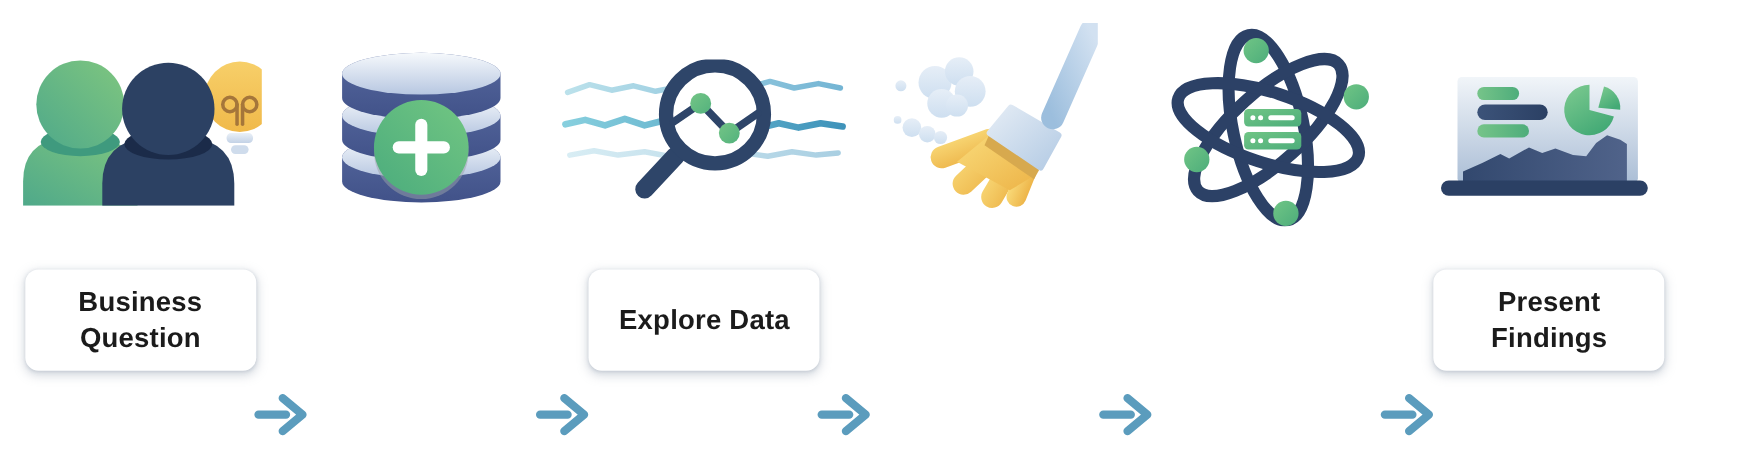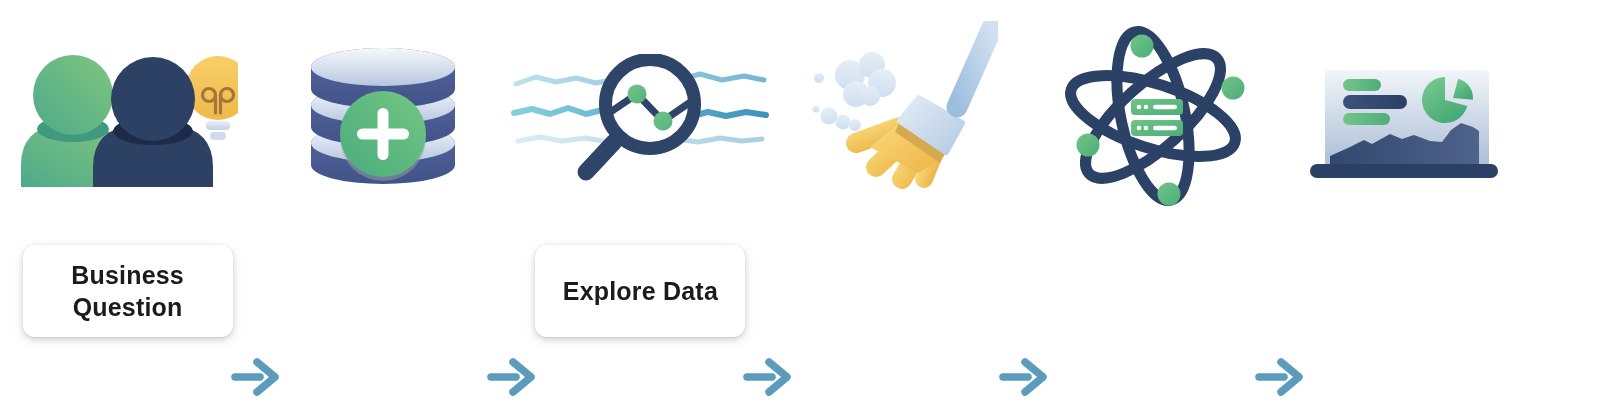--- a/index.html
+++ b/index.html
@@ -280,20 +280,23 @@
           <rect x="35" y="43" width="47" height="12" rx="6" fill="url(#gbar)"></rect>
         </g>
         <g>
           <path d="M137 30 L137 7 A23 23 0 1 0 159.2 36 Z" fill="url(#pieg)"></path>
           <path d="M145 28 L150.2 8.7 A20 20 0 0 1 164.9 29.7 Z" fill="url(#pieg)"></path>
         </g>
         <path d="M22 96 L22 86 L40 78 L56 70 L64 74 L82 64 L94 69 L106 65 L122 71 L134 72 L143 60 L153 53 L165 57 L171 61 L171 96 Z" fill="url(#mtn)"></path>
         <rect x="2" y="94" width="188" height="14" rx="7" fill="#2b4064"></rect>
       </svg>
     </div>
+    <div class="card">
+      <span>Present Findings</span>
+    </div>
   </div>
 
   <div class="arrows">
     <svg class="arrow a1" width="52" height="42" viewBox="0 0 52 42">
       <g fill="none" stroke="#5b9cbd" stroke-width="7.5" stroke-linecap="round" stroke-linejoin="round">
         <line x1="5" y1="21" x2="30" y2="21"></line>
           <polyline points="27,6 45,21 27,36"></polyline>
       </g>
     </svg>
     <svg class="arrow a2" width="52" height="42" viewBox="0 0 52 42">

